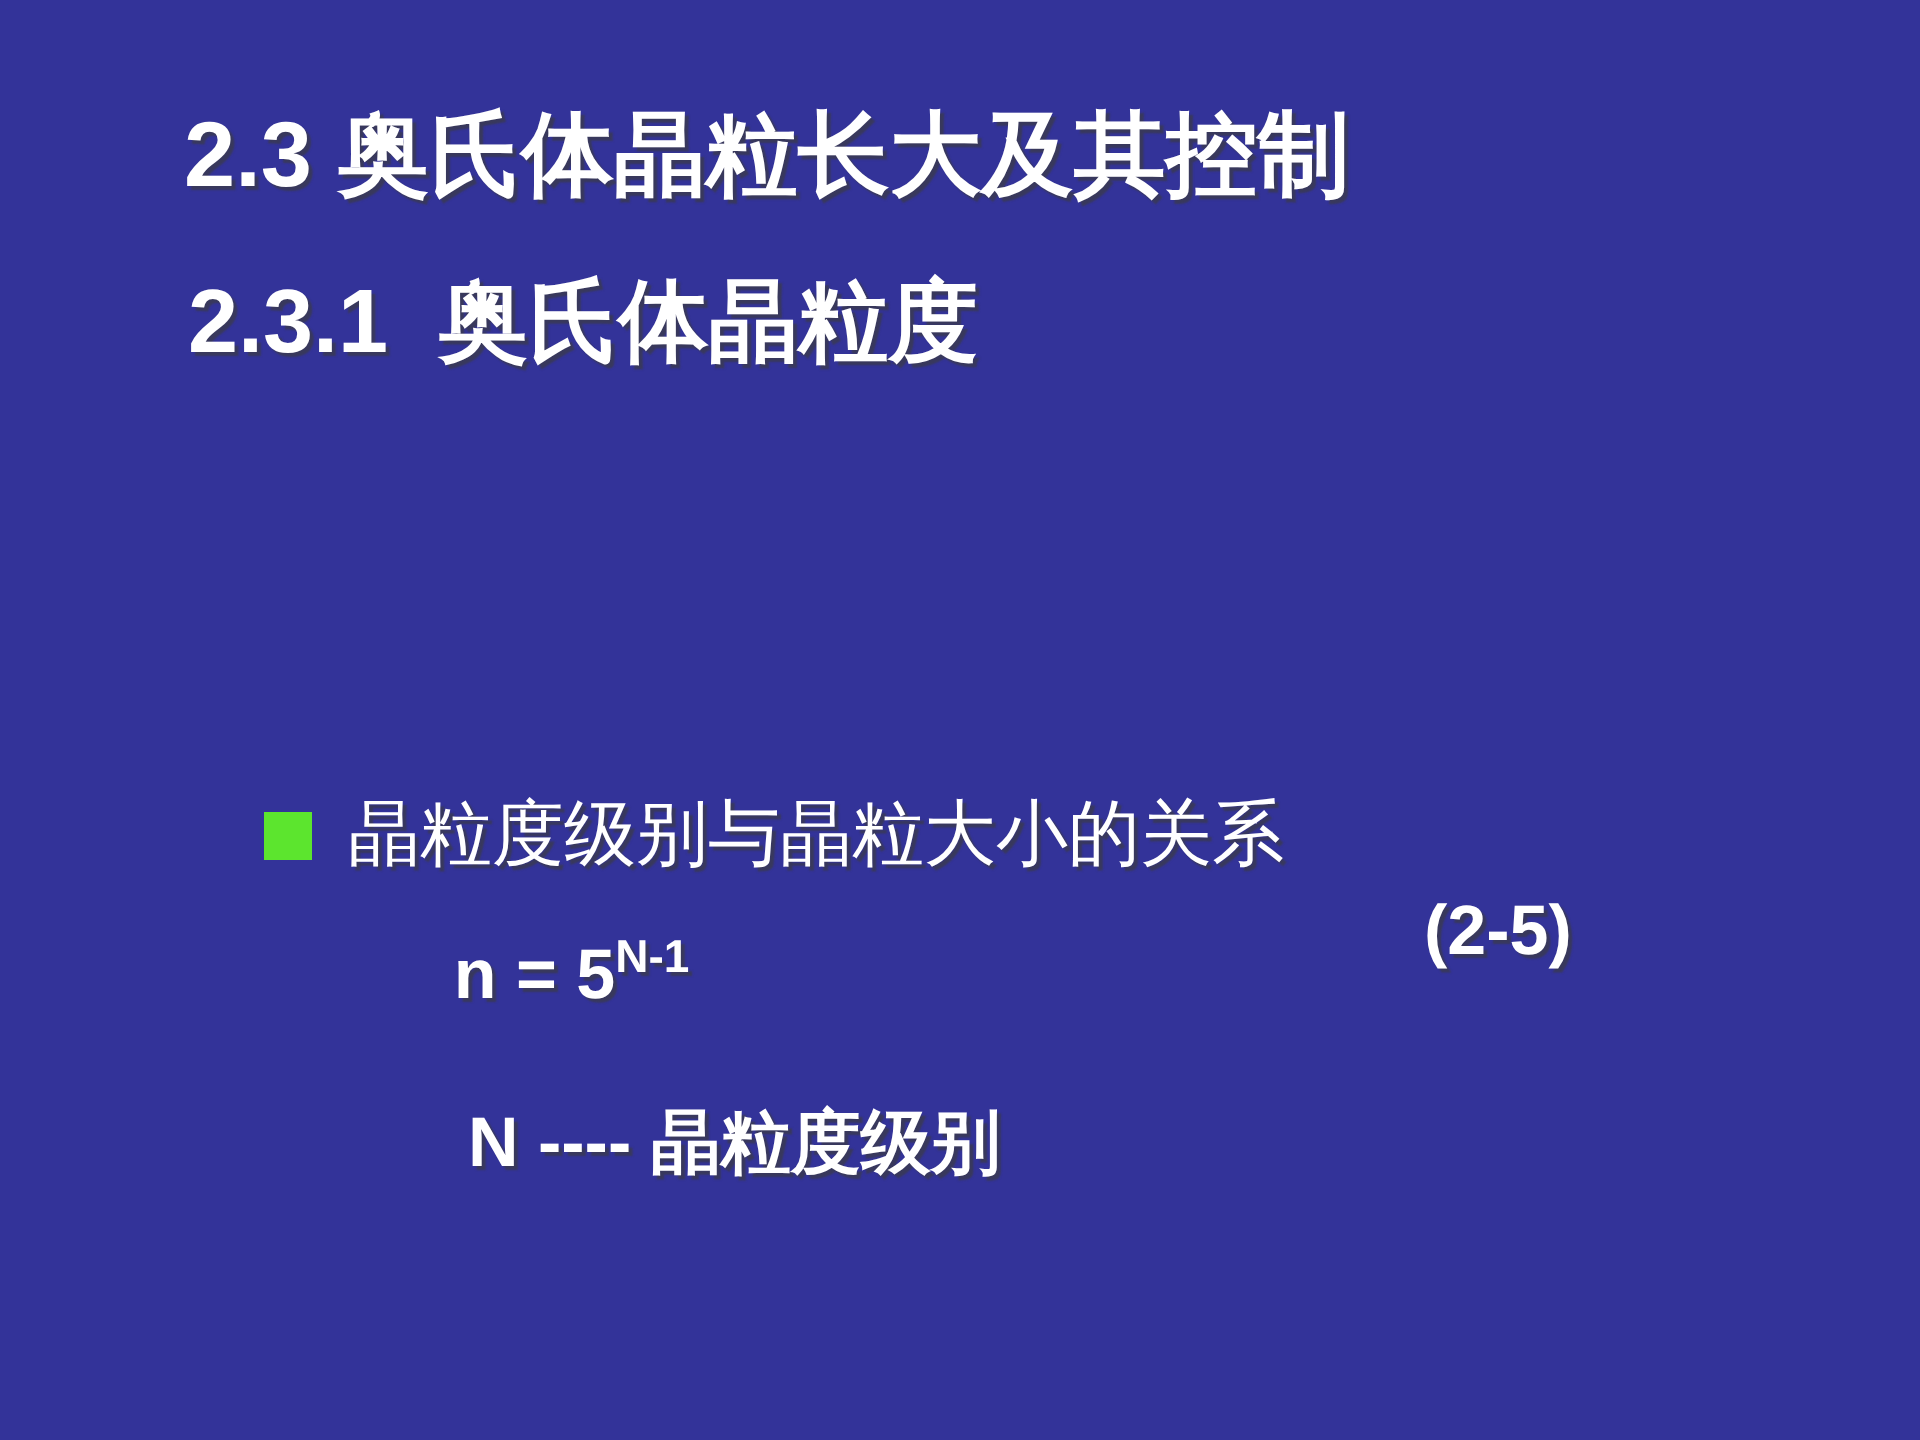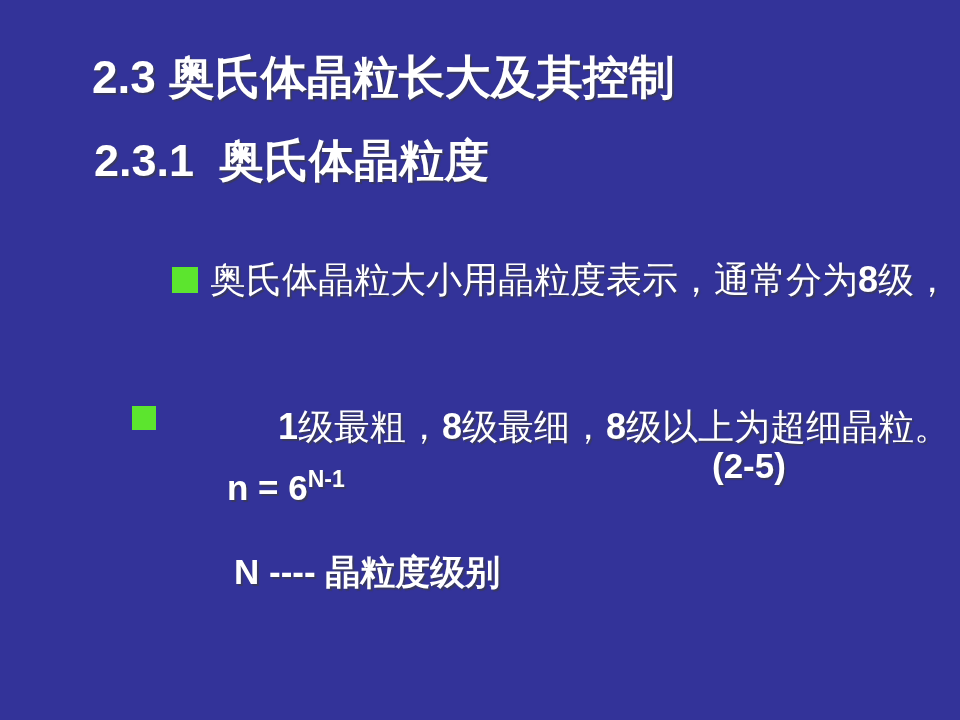--- a/index.html
+++ b/index.html
@@ -11,21 +11,20 @@
     position: relative;
     width: 960px;
     height: 720px;
     background: #333399;
     overflow: hidden;
     font-family: "Liberation Sans", sans-serif;
     color: #ffffff;
   }
   .txt {
     text-shadow: 2px 2px 1px rgba(60, 60, 60, 0.65);
-    text-align: right;
   }
   .slide-title {
     position: absolute;
     left: 92px;
     top: 48px;
     font-size: 46px;
     line-height: 58px;
     font-weight: bold;
     white-space: pre;
   }
@@ -111,35 +110,27 @@
 </style>
 </head>
 <body>
 
 <div class="slide">
 
   <div class="slide-title txt">2.3 奥氏体晶粒长大及其控制</div>
 
   <div class="section-heading txt">2.3.1  奥氏体晶粒度</div>
 
-  <div class="bullet-paragraph txt">
-    <div class="line">
-      <span class="bullet-sq"></span><span>奥氏体晶粒大小用晶粒度表示，通常分为</span><span class="num">8</span><span>级，</span>
-    </div>
-    <div class="line">
-      <span class="num">1</span><span>级最粗，</span><span class="num">8</span><span>级最细，</span><span class="num">8</span><span>级以上为超细晶粒。</span>
-    </div>
-  </div>
 
   <div class="relation-heading txt">
-    <span class="bullet-sq"></span>
+    <span class="bullet-sq"></span><span>晶粒度级别与晶粒大小的关系</span>
   </div>
 
   <div class="formula-row txt">
-    <span>n = 6</span><span class="sup">N-1</span>
+    <span>n = 5</span><span class="sup">N-1</span>
   </div>
 
   <div class="equation-number txt">(2-5)</div>
 
 
   <div class="legend-line legend-cap-n txt">N ---- 晶粒度级别</div>
 
 </div>
 
 </body></html>

